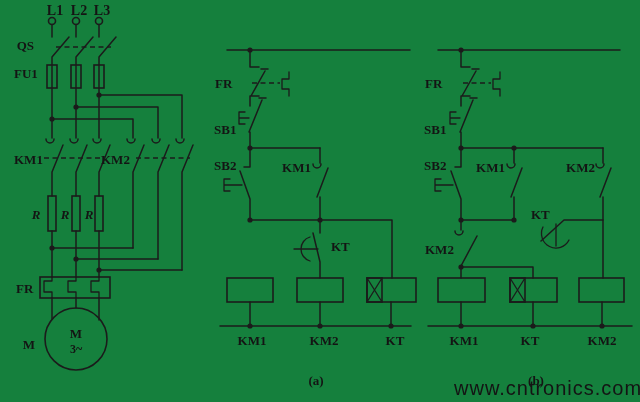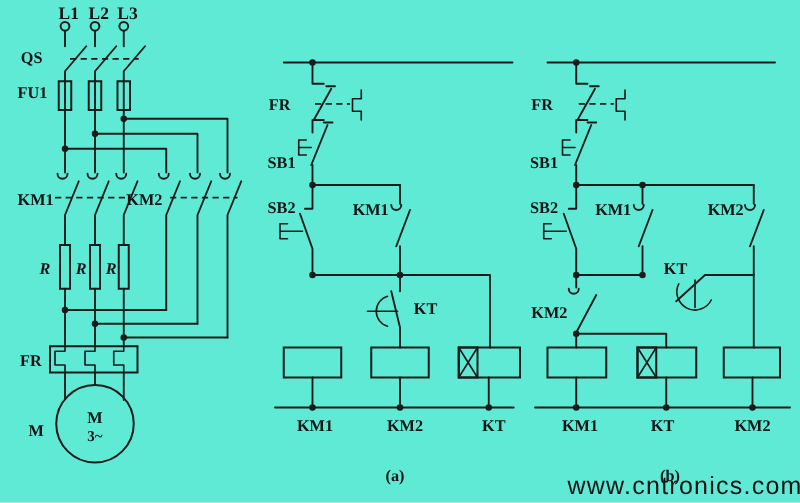--- a/index.html
+++ b/index.html
@@ -1,16 +1,16 @@
 <!DOCTYPE html>
 <html><head>
 <meta charset="utf-8">
 <style>
   html,body{margin:0;padding:0;background:#e8e8e8;}
-  #stage{width:640px;height:402px;background:#5eead4;position:relative;overflow:hidden;}
+  #stage{width:640px;height:402px;background:#15803d;position:relative;overflow:hidden;}
   svg{display:block;}
   .wire{fill:none;stroke:#1b1b1b;stroke-width:1.5;stroke-linecap:round;stroke-linejoin:round;}
   .wire.thin{stroke-width:1.3;}
   .dash{fill:none;stroke:#1b1b1b;stroke-width:1.4;stroke-dasharray:5 3.5;stroke-linecap:butt;}
   .box{fill:none;stroke:#1b1b1b;stroke-width:1.6;}
   .dot{fill:#1b1b1b;stroke:none;}
   text{fill:#141414;font-family:"Liberation Serif","DejaVu Serif",serif;font-weight:700;font-size:13px;}
   text.big{font-size:14px;}
   text.small{font-size:12px;}
   text.ital{font-style:italic;}

